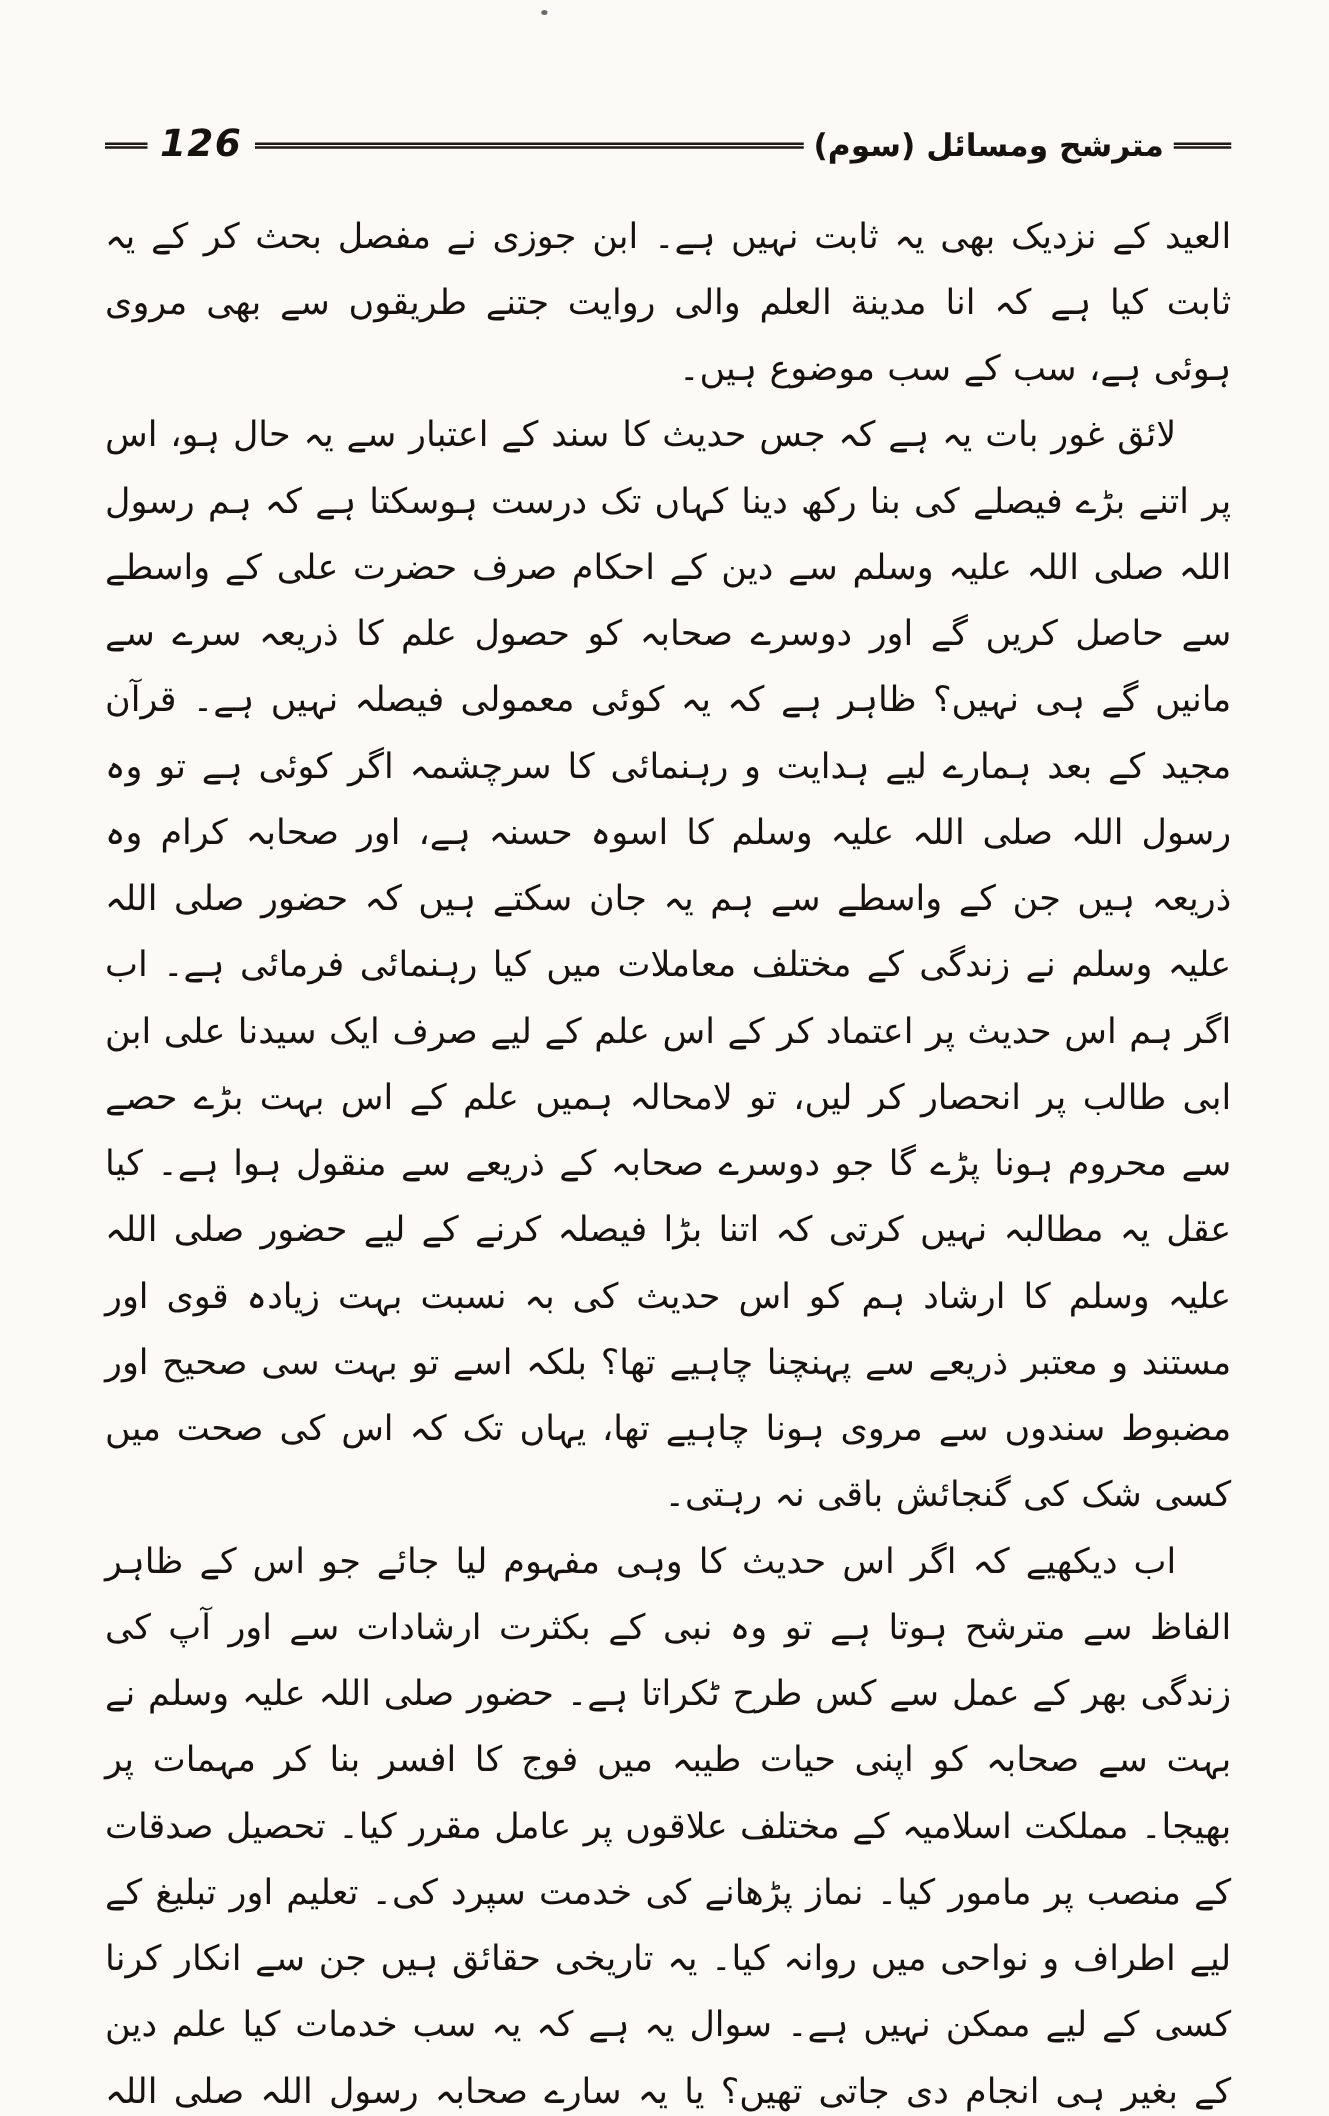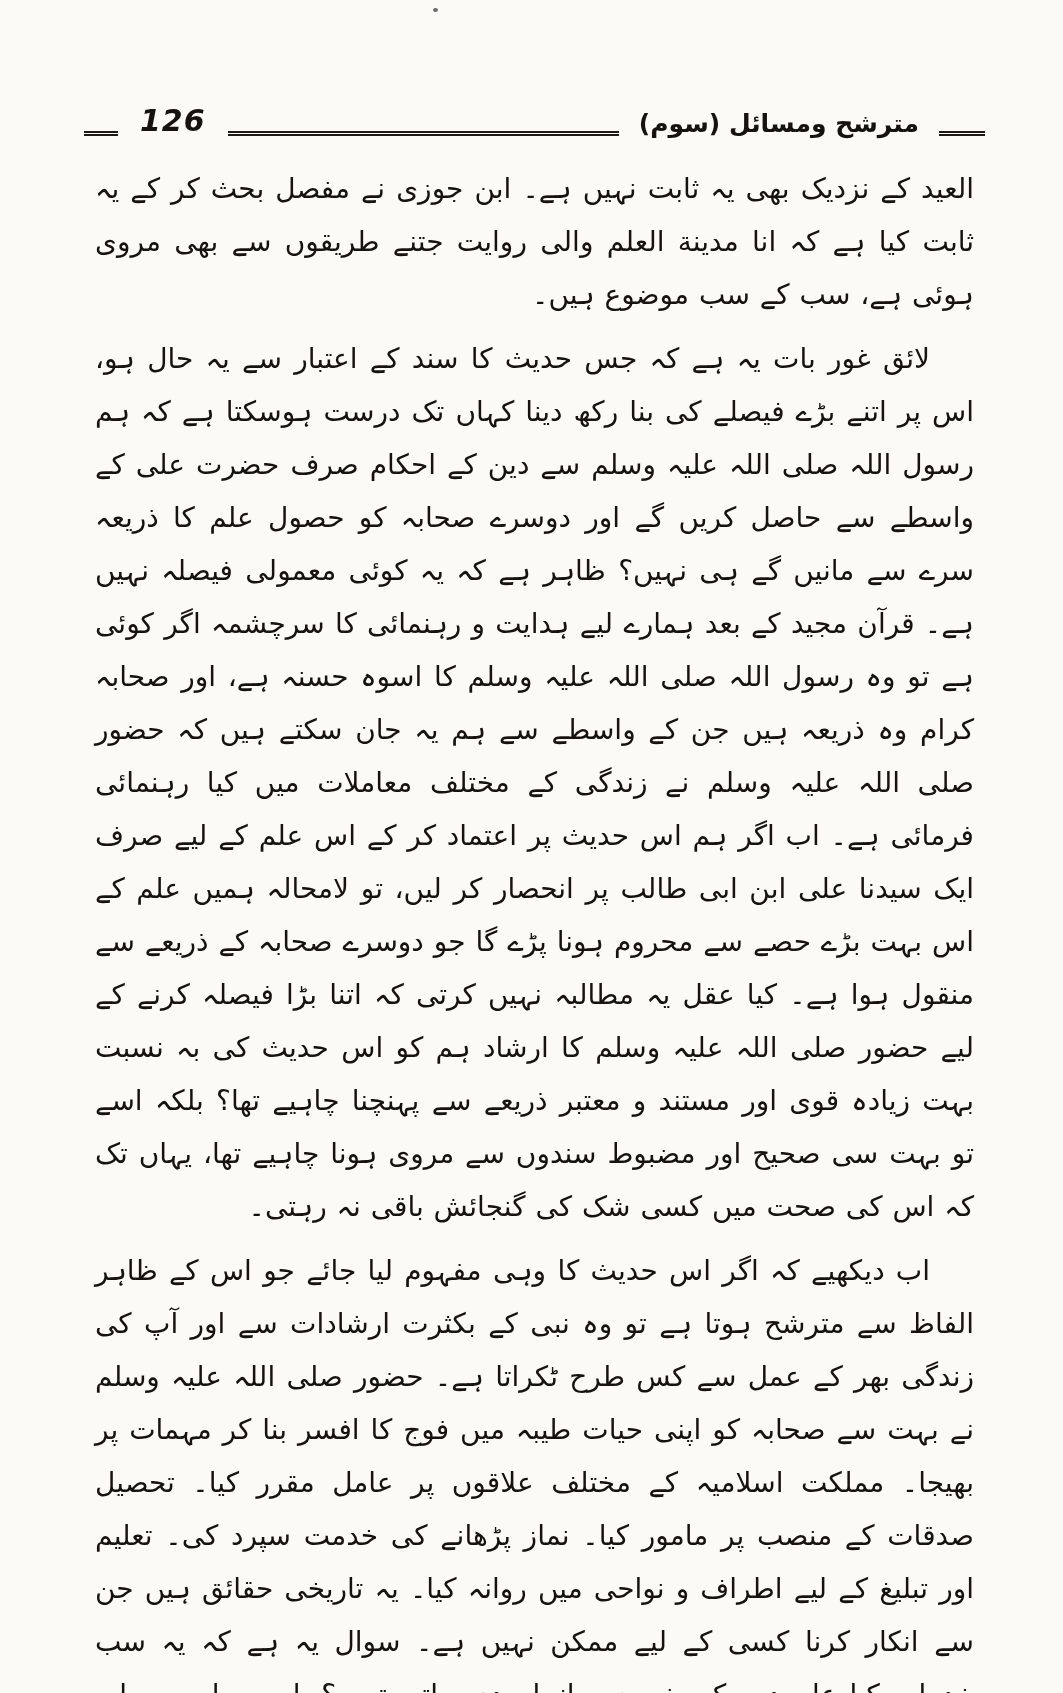--- a/index.html
+++ b/index.html
@@ -15,23 +15,23 @@
     position: relative;
     box-sizing: border-box;
   }
   .page {
     padding: 96px 78px 60px 84px;
     box-sizing: border-box;
   }
   
   .header {
     display: flex;
-    align-items: flex-end;
+    align-items: center;
     direction: ltr;
-    gap: 12px;
+    gap: 0;
     margin-bottom: 26px;
     height: 40px;
   }
   .dbl-rule {
     height: 5px;
     border-top: 2px solid #1d1a16;
     border-bottom: 2px solid #1d1a16;
     box-sizing: border-box;
   }
   .dbl-rule.lead   { width: 34px; }
@@ -55,21 +55,21 @@
   }
   
   .body-text {
     direction: rtl;
     text-align: justify;
     font-size: 28px;
     line-height: 53px;
     word-spacing: 1px;
   }
   .body-text p {
-    margin: 11px;
+    margin: 0;
   }
   .body-text p.indent {
     text-indent: 44px;
   }
   
   .artifact-dot {
     position: absolute;
     top: 8px;
     left: 433px;
     width: 5px;

